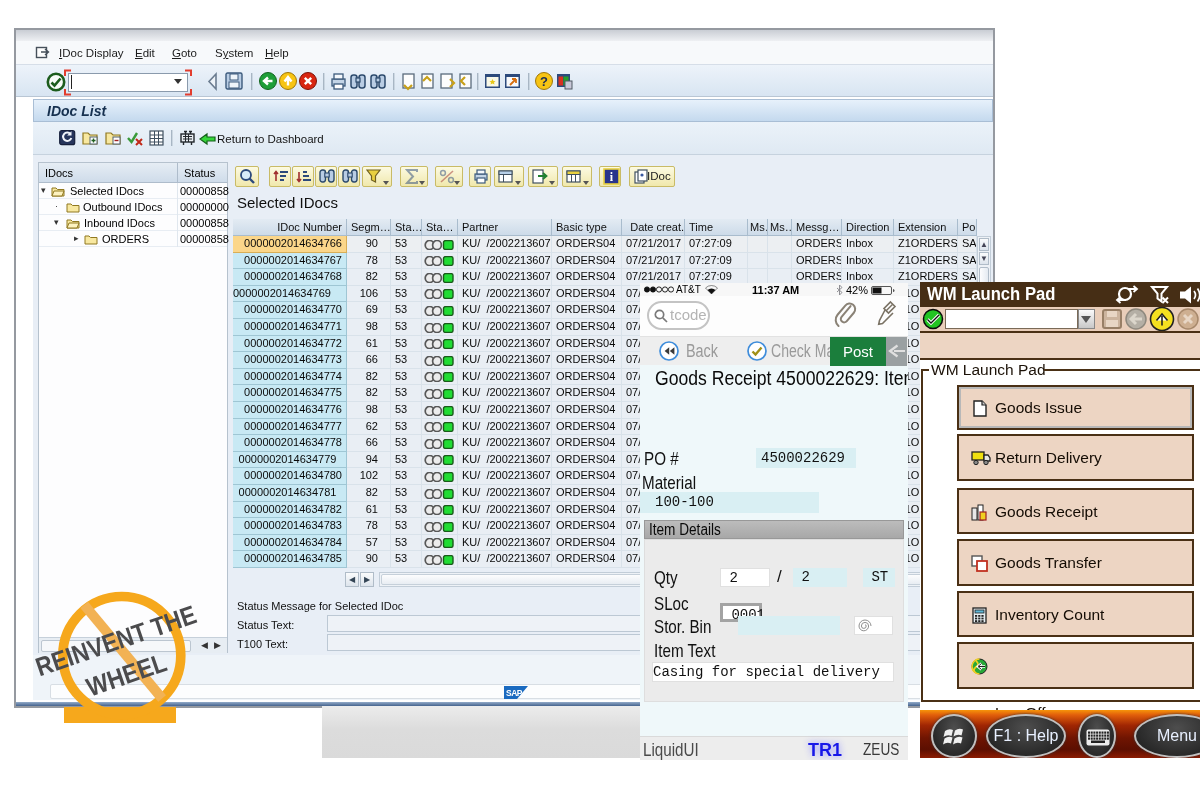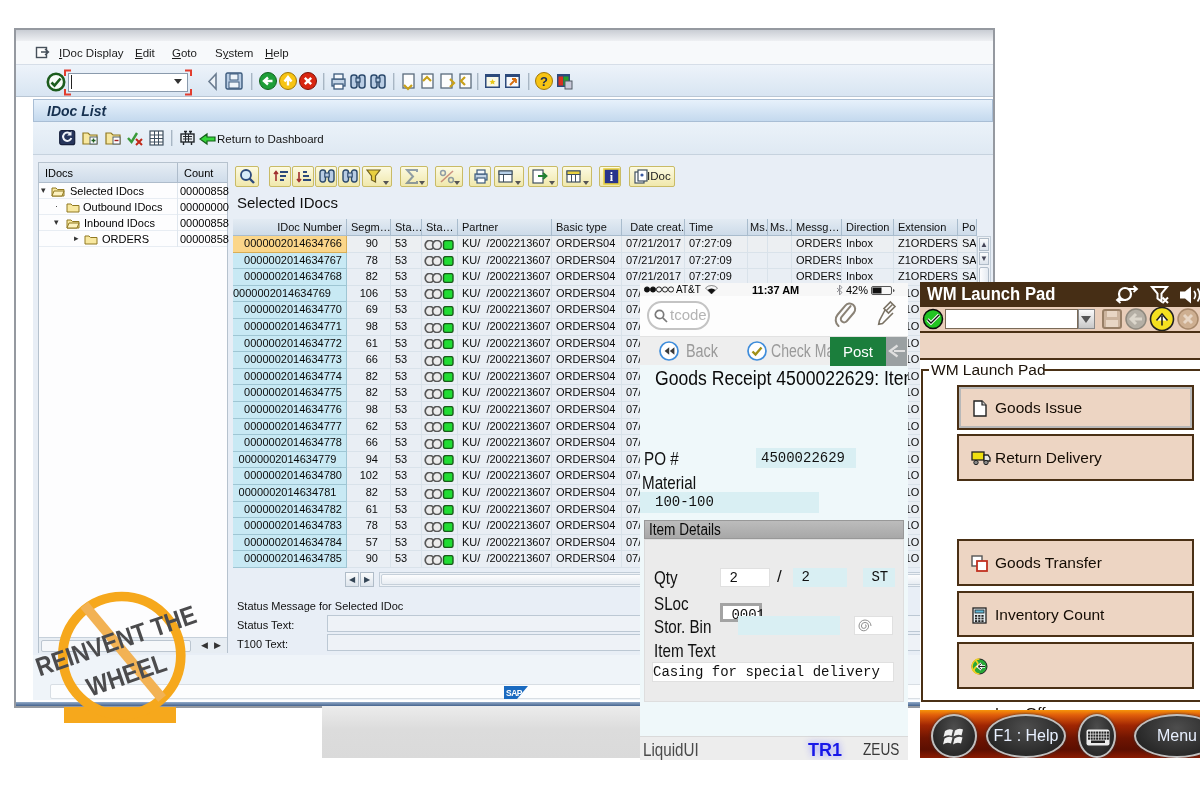--- a/index.html
+++ b/index.html
@@ -145,21 +145,21 @@
 </svg>
 <svg class="abs" style="left:166px;top:10px;" width="17" height="14" viewBox="0 0 17 14">
           <path d="M16 5 H8 V2 L1 7 l7 5 V9 h8 Z" fill="#35d53a" stroke="#14601a" stroke-width="1.2"></path>
         </svg>
 <span class="abs" style="left:184px;top:11px;font-size:11.5px;color:#141414;">Return to Dashboard</span>
 </div>
 <div class="abs" style="left:17px;top:125px;width:960px;height:500px;background:#e8eef6;"></div>
 <div class="abs" style="left:22px;top:132px;width:190px;height:491px;background:#fdfdfe;border:1px solid #b6c2ce;font-size:11px;">
 <div class="abs" style="left:0;top:0;width:188px;height:20px;background:linear-gradient(#e6edf4,#cfdcea);border-bottom:1px solid #aebccb;">
           <span class="abs" style="left:6px;top:4px;">IDocs</span>
-          <span class="abs" style="left:145px;top:4px;">Count</span>
+          <span class="abs" style="left:145px;top:4px;">Status</span>
           <span class="abs" style="left:138px;top:0;width:1px;height:20px;background:#aebccb;"></span>
         </div>
 <div class="abs" style="left:0;top:20px;width:188px;height:16px;border-bottom:1px solid #e8edf3;">
 <span class="abs" style="left:2px;top:2px;font-size:9px;color:#333;">▾</span>
 <svg class="abs" style="left:12px;top:2px;" width="14" height="12" viewBox="0 0 14 12">
             <path d="M1 3 h4 l1.5 1.5 H13 V11 H1 Z" fill="#f8e8a0" stroke="#907820"></path>
             <path d="M1 11 L3 6 h10 l-2 5 Z" fill="#fdf2c0" stroke="#907820"></path>
           </svg>
 <span class="abs" style="left:31px;top:2px;">Selected IDocs</span>
 <span class="abs" style="left:138px;top:0;width:1px;height:16px;background:#e0e7ee;"></span>
@@ -876,20 +876,28 @@
 <span class="abs" style="left:36px;top:12px;font-size:15.5px;color:#140c04;">Goods Issue</span>
 </div>
 <div class="abs" style="left:37px;top:152px;width:237px;height:47px;background:#edd5c3;border:2px solid #4a3015;">
 <span class="abs" style="left:12px;top:14px;"><svg width="20" height="17" viewBox="0 0 20 17">
             <rect x="1" y="2" width="12" height="8" fill="#f0e010" stroke="#222" stroke-width="1.3"></rect>
             <path d="M13 5 h4 l2 3 v3 h-6 Z" fill="#e8e8e8" stroke="#222" stroke-width="1.3"></path>
             <circle cx="5" cy="12.5" r="2.2" fill="#888" stroke="#222"></circle>
             <circle cx="15" cy="12.5" r="2.2" fill="#888" stroke="#222"></circle>
           </svg></span>
 <span class="abs" style="left:36px;top:13px;font-size:15.5px;color:#140c04;">Return Delivery</span>
+</div>
+<div class="abs" style="left:37px;top:206px;width:237px;height:46px;background:#edd5c3;border:2px solid #4a3015;">
+<span class="abs" style="left:12px;top:14px;"><svg width="17" height="17" viewBox="0 0 17 17">
+            <rect x="1" y="4" width="5" height="12" fill="#e8e8e8" stroke="#222"></rect>
+            <rect x="7" y="1" width="5" height="15" fill="#fff" stroke="#222"></rect>
+            <rect x="9" y="8" width="6" height="8" fill="#f0d020" stroke="#a02020" stroke-width="1.2"></rect>
+          </svg></span>
+<span class="abs" style="left:36px;top:13px;font-size:15.5px;color:#140c04;">Goods Receipt</span>
 </div>
 <div class="abs" style="left:37px;top:257px;width:237px;height:47px;background:#edd5c3;border:2px solid #4a3015;">
 <span class="abs" style="left:12px;top:14px;"><svg width="17" height="17" viewBox="0 0 17 17">
             <rect x="1" y="1" width="10" height="10" fill="#fff" stroke="#555" stroke-width="1.4"></rect>
             <rect x="6" y="6" width="10" height="10" fill="#fff" stroke="#c03020" stroke-width="1.8"></rect>
           </svg></span>
 <span class="abs" style="left:36px;top:13px;font-size:15.5px;color:#140c04;">Goods Transfer</span>
 </div>
 <div class="abs" style="left:37px;top:309px;width:237px;height:46px;background:#edd5c3;border:2px solid #4a3015;">
 <span class="abs" style="left:12px;top:14px;"><svg width="17" height="17" viewBox="0 0 17 17">

